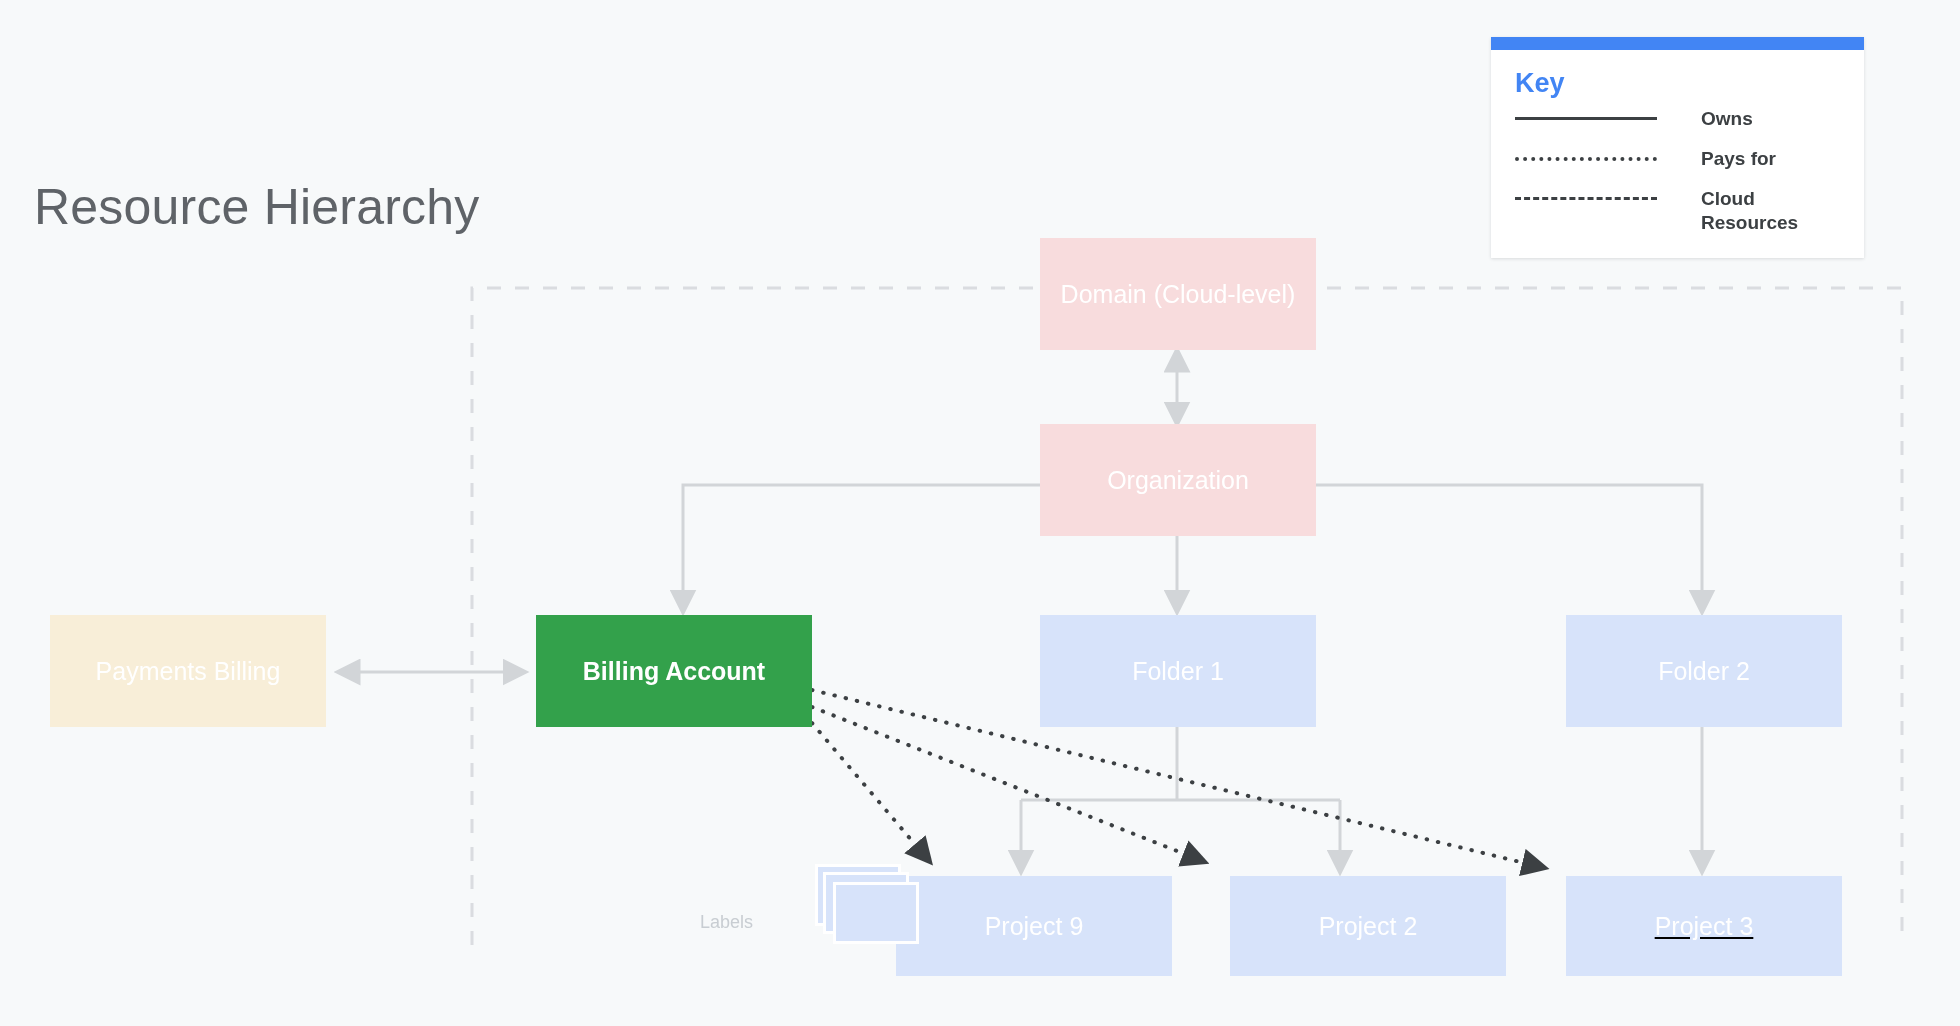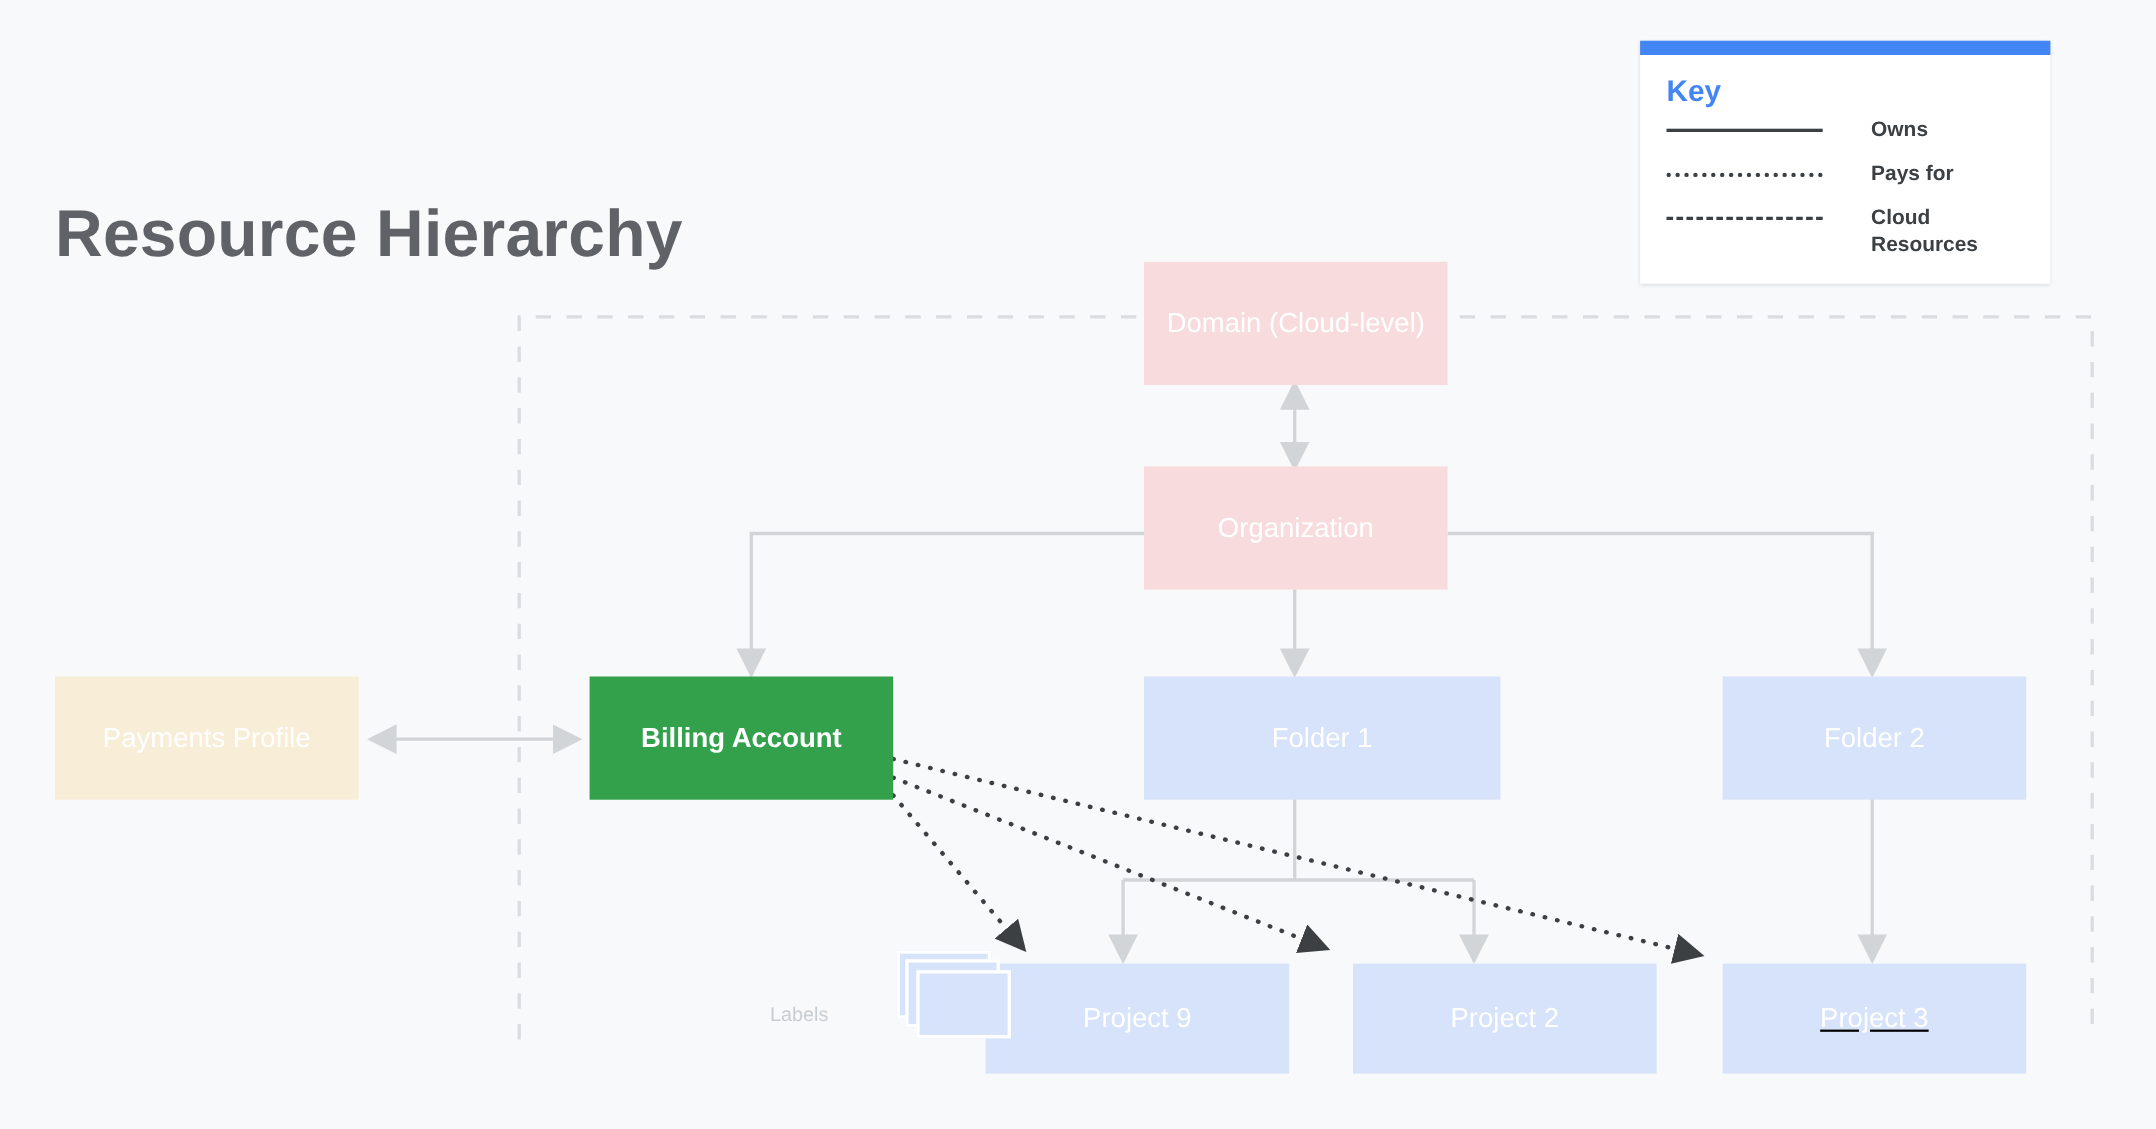--- a/index.html
+++ b/index.html
@@ -20,27 +20,26 @@
     position: absolute;
     left: 0;
     top: 0;
     width: 1960px;
     height: 1026px;
   }
 
   
   .page-title {
     position: absolute;
-    left: 50px;
+    left: 34px;
     top: 178px;
-    font-size: 60px;
+    font-size: 50px;
     color: #5f6368;
     letter-spacing: 0.2px;
     white-space: nowrap;
-    font-weight: bold;
   }
 
   
   .node {
     position: absolute;
     display: flex;
     align-items: center;
     justify-content: center;
     box-sizing: border-box;
     text-align: center;
@@ -206,28 +205,28 @@
 
 <div class="node pink" style="left:1040px; top:238px; width:276px; height:112px;">
   <span class="node-label">Domain (Cloud-level)</span>
 </div>
 
 <div class="node pink" style="left:1040px; top:424px; width:276px; height:112px;">
   <span class="node-label">Organization</span>
 </div>
 
 <div class="node cream" style="left:50px; top:615px; width:276px; height:112px;">
-  <span class="node-label">Payments Profile</span>
+  <span class="node-label">Payments Billing</span>
 </div>
 
 <div class="node green" style="left:536px; top:615px; width:276px; height:112px;">
   <span class="node-label">Billing Account</span>
 </div>
 
-<div class="node blue" style="left:1040px; top:615px; width:324px; height:112px;">
+<div class="node blue" style="left:1040px; top:615px; width:276px; height:112px;">
   <span class="node-label">Folder 1</span>
 </div>
 
 <div class="node blue" style="left:1566px; top:615px; width:276px; height:112px;">
   <span class="node-label">Folder 2</span>
 </div>
 
 <div class="node blue" style="left:896px; top:876px; width:276px; height:100px;">
   <span class="node-label">Project 9</span>
 </div>

